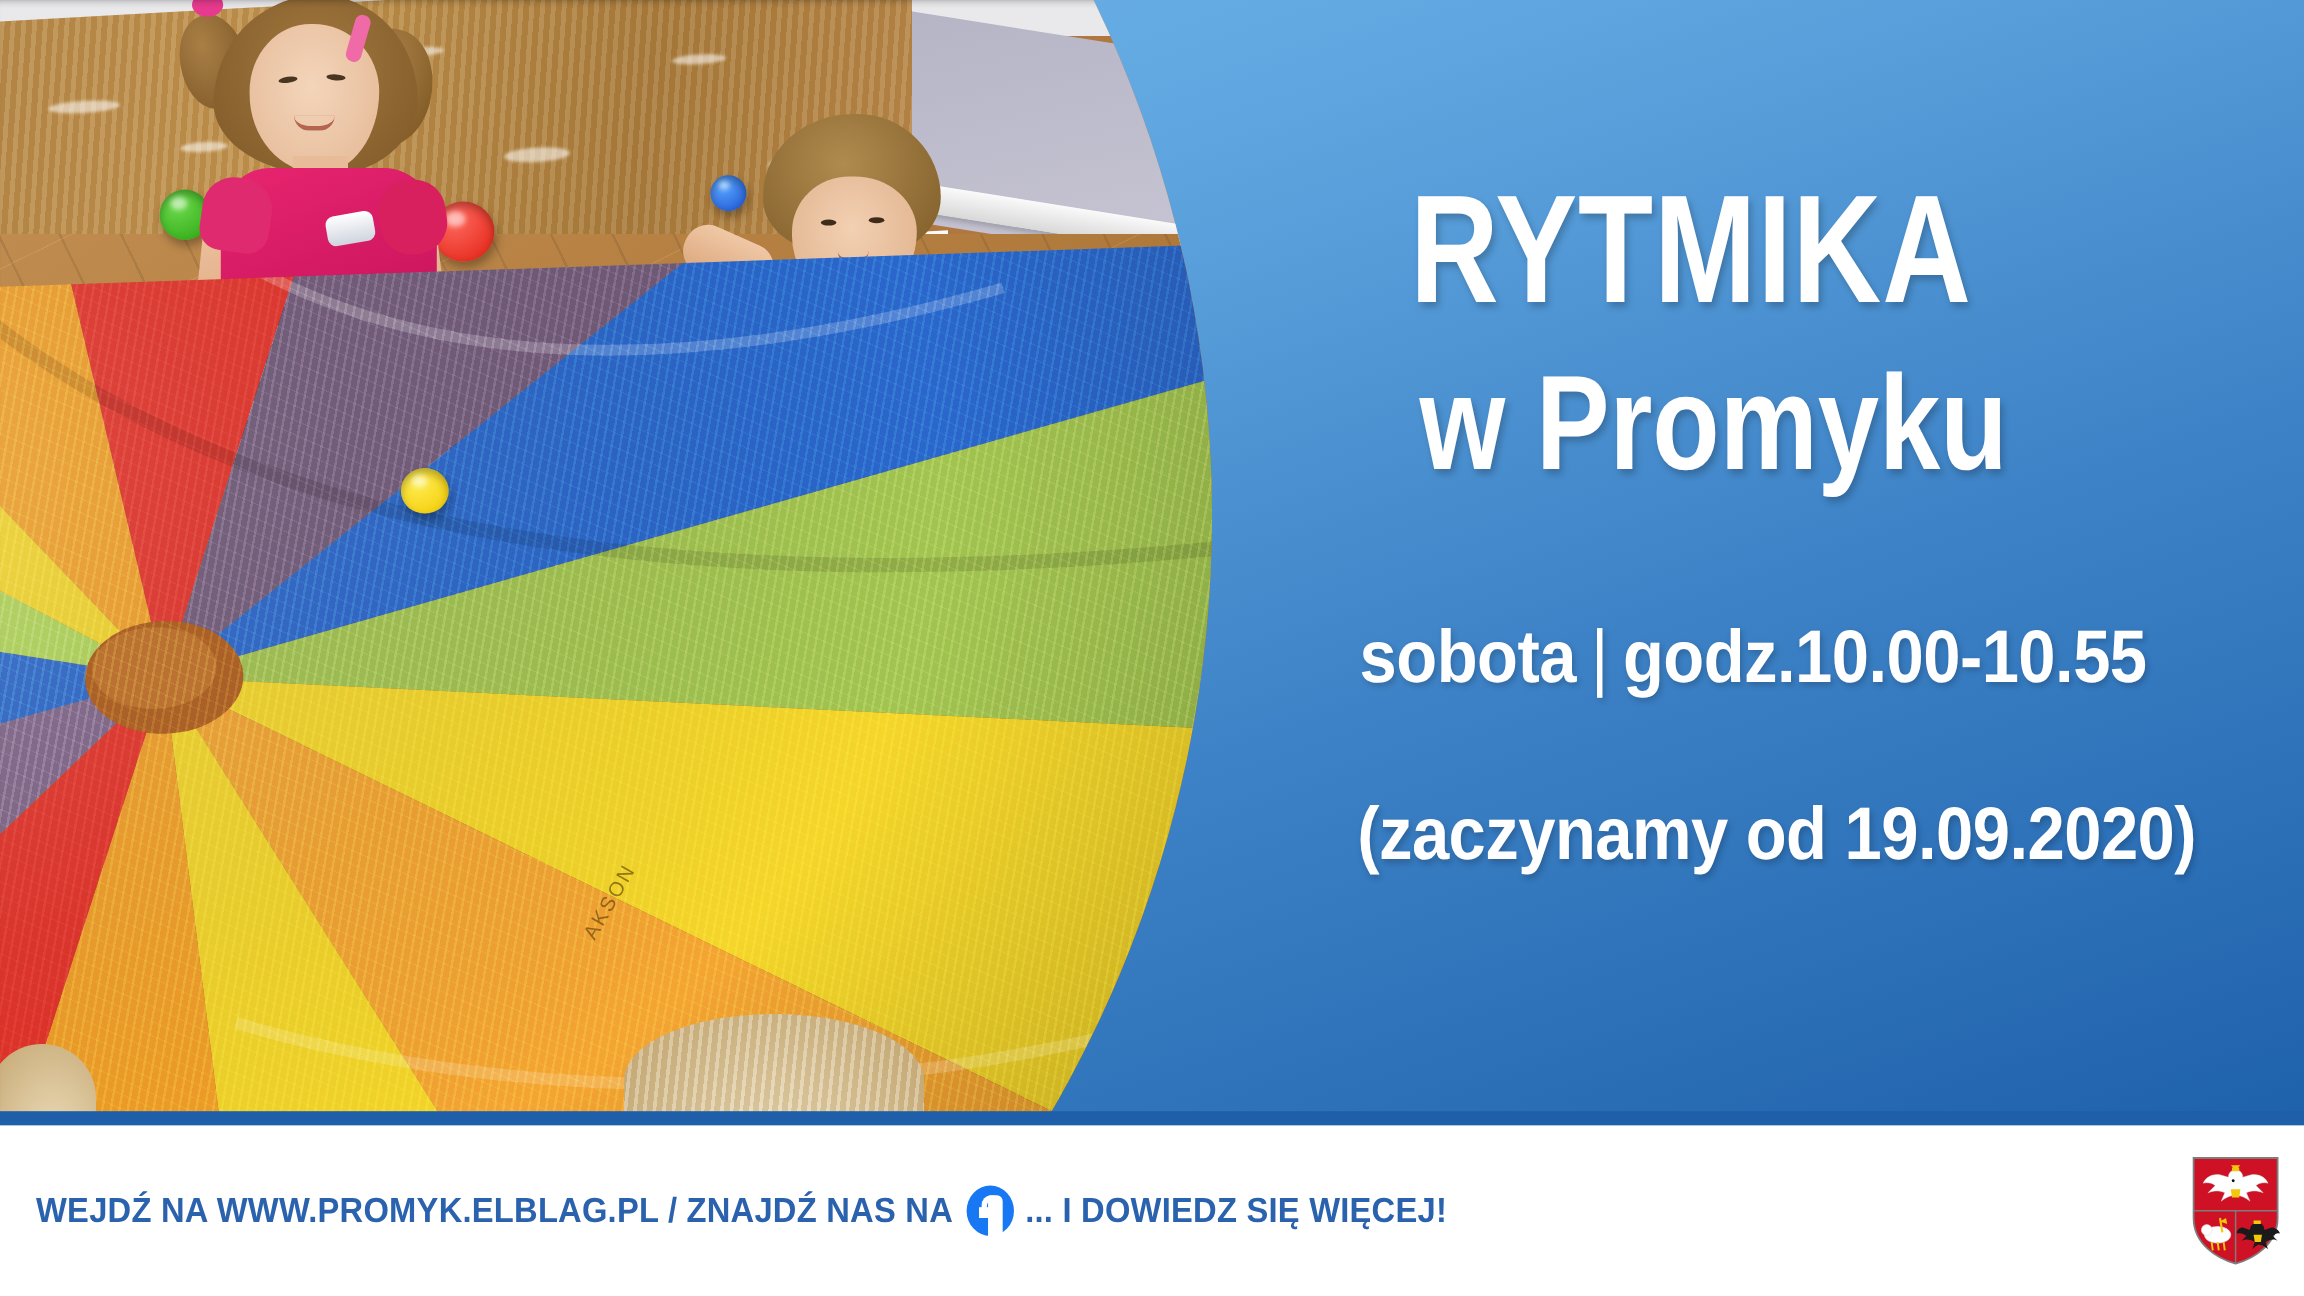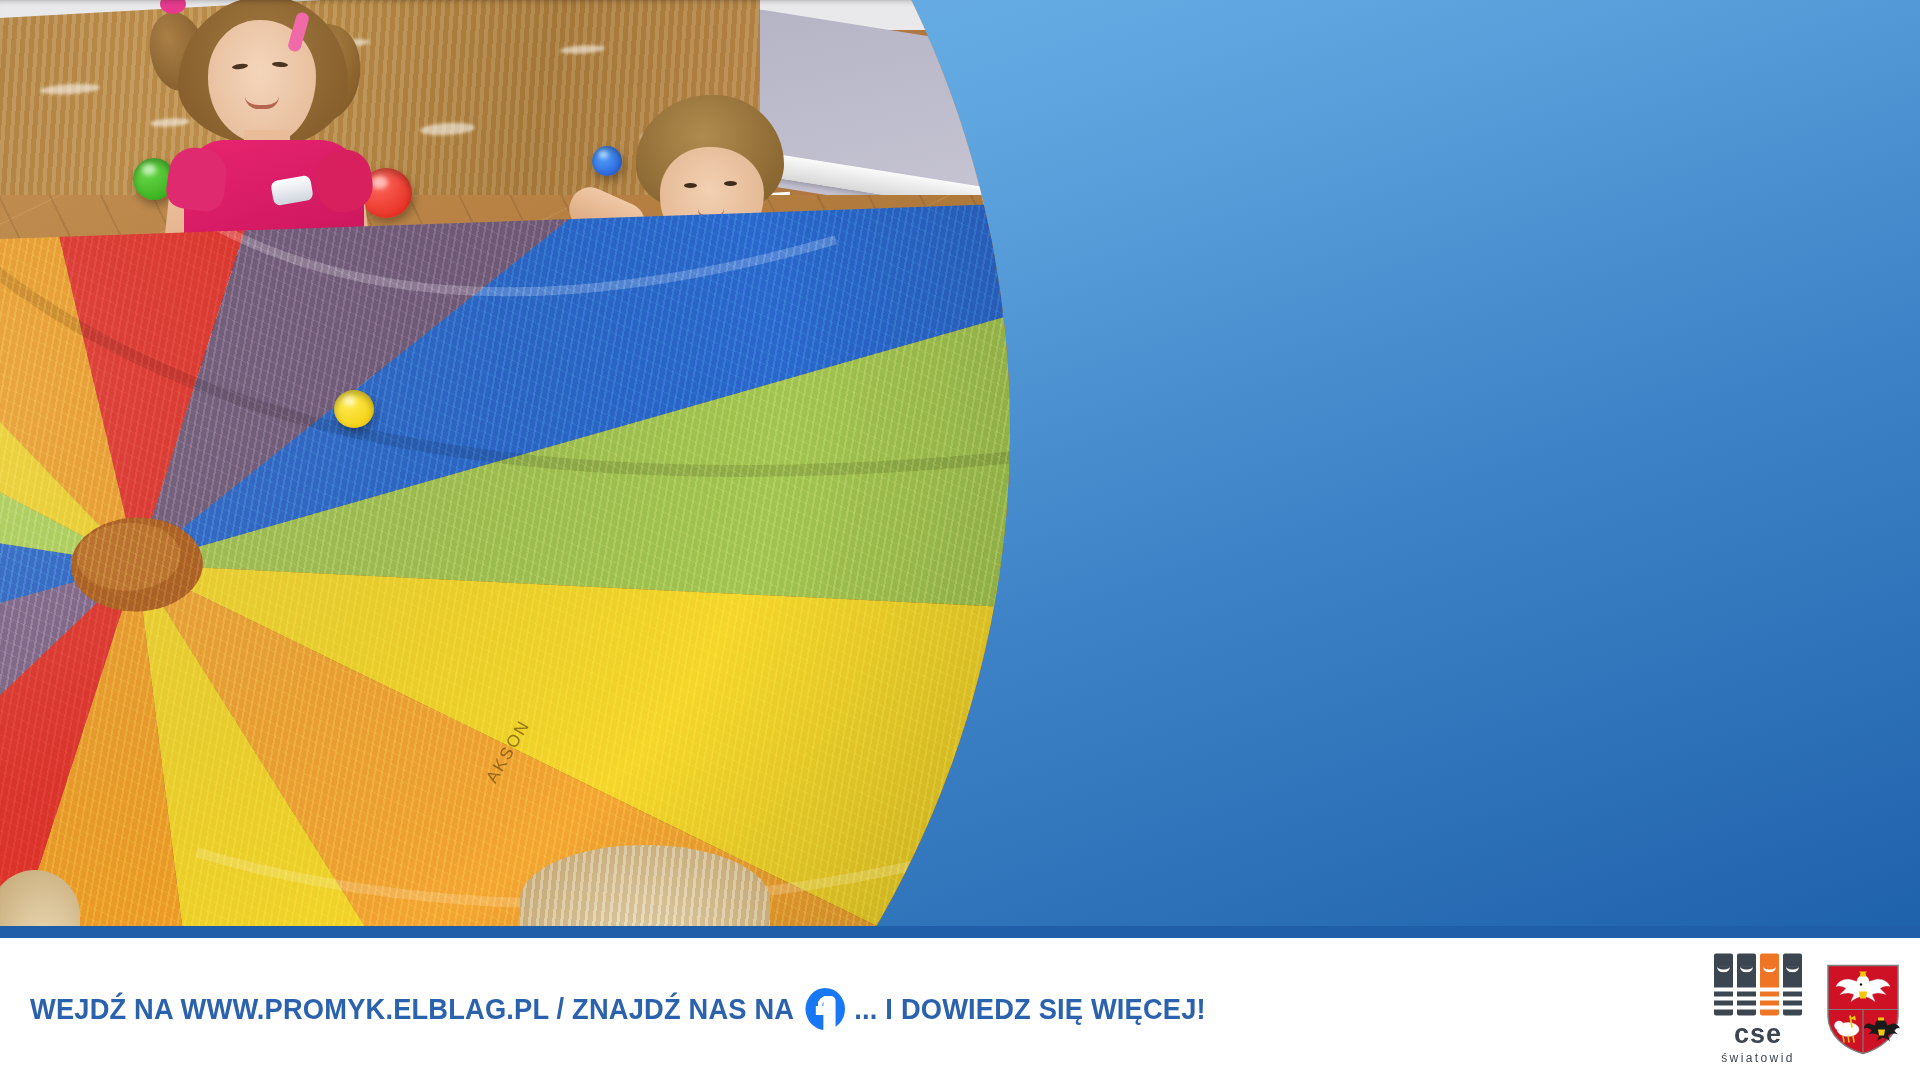--- a/index.html
+++ b/index.html
@@ -381,65 +381,45 @@
         <div class="ball yellow"></div>
 
         <div class="blonde"></div>
         <div class="blonde2"></div>
 
       </div>
     </div>
     <div class="photo-edge"></div>
   </div>
 
+  <div class="txt">
+    <div class="title">RYTMIKA</div>
+    <div class="title2">w Promyku</div>
+
+    <div class="line-time">
+      <span>sobota</span><span class="sep">|</span><span>godz.10.00-10.55</span>
+    </div>
+
+    <div class="line-date">(zaczynamy od 19.09.2020)</div>
+  </div>
 
   <div class="rule"></div>
 
   <div class="footer">
 
     <div class="foot-text">
       <span>WEJDŹ NA WWW.PROMYK.ELBLAG.PL / ZNAJDŹ NAS NA</span>
       <span class="fb">
           <i class="hook"></i>
         </span>
       <span>... I DOWIEDZ SIĘ WIĘCEJ!</span>
     </div>
 
     <div class="logos">
 
-      <div class="cse">
-        <div class="faces">
-          <div class="col d">
-              <i class="eye"></i>
-              <i class="ridge" style="top:34px;"></i>
-              <i class="ridge" style="top:43px;"></i>
-              <i class="ridge" style="top:52px;"></i>
-            </div>
-          <div class="col d">
-              <i class="eye"></i>
-              <i class="ridge" style="top:34px;"></i>
-              <i class="ridge" style="top:43px;"></i>
-              <i class="ridge" style="top:52px;"></i>
-            </div>
-          <div class="col o">
-              <i class="eye" style="border-color:#fff;"></i>
-              <i class="ridge" style="top:34px;"></i>
-              <i class="ridge" style="top:43px;"></i>
-              <i class="ridge" style="top:52px;"></i>
-            </div>
-          <div class="col d">
-              <i class="eye"></i>
-              <i class="ridge" style="top:34px;"></i>
-              <i class="ridge" style="top:43px;"></i>
-              <i class="ridge" style="top:52px;"></i>
-            </div>
-        </div>
-        <div class="cse-txt">cse</div>
-        <div class="sub">światowid</div>
-      </div>
 
       <svg class="coa" viewBox="0 0 74 92">
         <path d="M2,2 H72 V52 C72,74 52,86 37,90 C22,86 2,74 2,52 Z" fill="#cf1126" stroke="#7d7d7d" stroke-width="1.5"></path>
         <line x1="2" y1="46" x2="72" y2="46" stroke="#7d7d7d" stroke-width="1.2"></line>
         <line x1="37" y1="46" x2="37" y2="90" stroke="#7d7d7d" stroke-width="1.2"></line>
 
         <g fill="#fff" stroke="#d8d8d8" stroke-width=".4">
           <path d="M37,12 C33,12 31,15 31,18 L24,16 C18,15 12,18 10,23 C14,22 18,23 20,25 L14,31 C19,29 24,29 28,31 L25,38 C30,34 34,33 37,33 C40,33 44,34 49,38 L46,31 C50,29 55,29 60,31 L54,25 C56,23 60,22 64,23 C62,18 56,15 50,16 L43,18 C43,15 41,12 37,12 Z"></path>
         </g>
         <path d="M34,10 h6 v3 h-6 z M33,8 l2,2 h4 l2,-2 z" fill="#f2c70c"></path>

